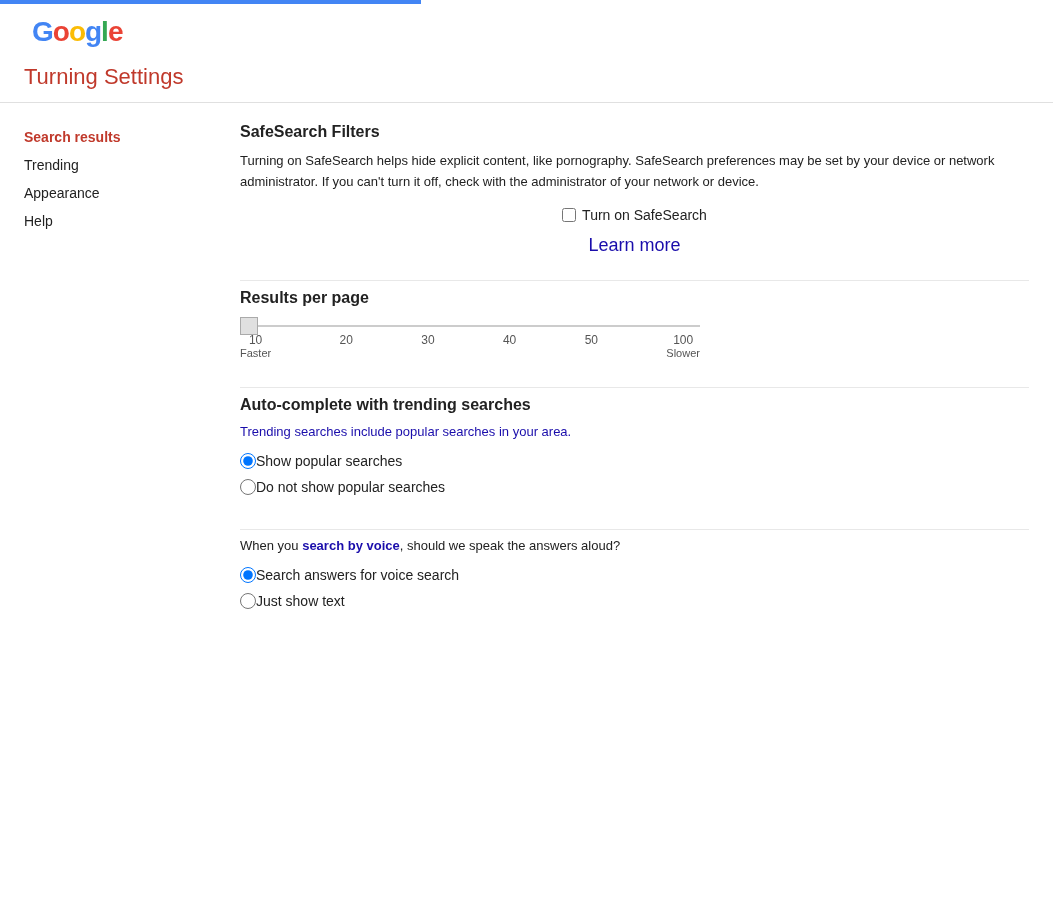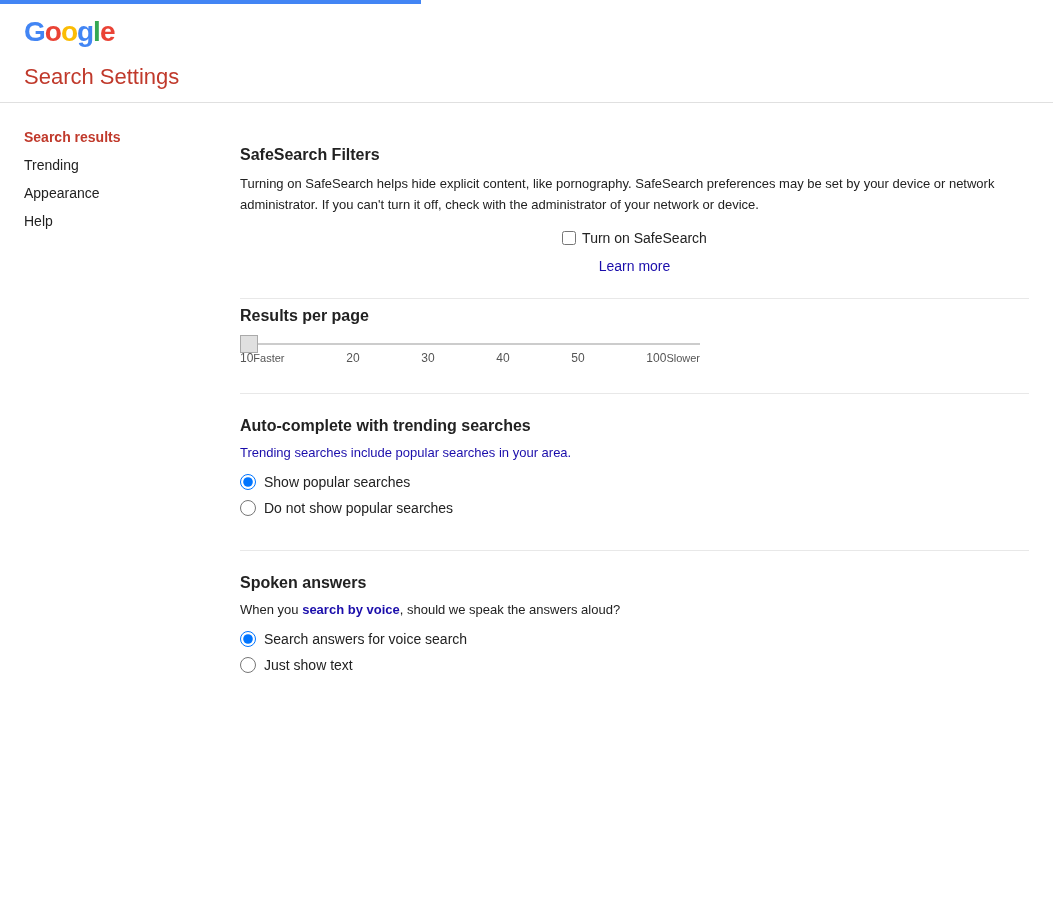--- a/index.html
+++ b/index.html
@@ -1,81 +1,81 @@
 <!DOCTYPE html>
 <html><head>
   <meta charset="utf-8">
   <style>
     * { margin: 0; padding: 0; box-sizing: border-box; }
     body { font-family: Arial, sans-serif; font-size: 14px; color: #222; background: #fff; }
 
     .top-bar { height: 4px; background: #4285f4; width: 40%; }
 
-    .header { padding: 12px 24px 0 24px; display: flex; align-items: center; }
+    .header { padding: 12px 24px 0 32px; display: flex; align-items: center; }
     .google-logo { font-size: 28px; font-weight: bold; letter-spacing: -1px; }
     .g-blue { color: #4285f4; }
     .g-red { color: #ea4335; }
     .g-yellow { color: #fbbc05; }
     .g-green { color: #34a853; }
 
     .page-title { padding: 16px 24px 12px 24px; }
     .page-title h1 { font-size: 22px; color: #c0392b; font-weight: normal; }
 
     .divider { border: none; border-top: 1px solid #e0e0e0; margin: 0 0 0 0; }
 
     .content { display: flex; padding: 20px 24px; }
 
     .sidebar { width: 200px; min-width: 200px; padding-right: 24px; }
     .sidebar-item { display: block; padding: 6px 0; font-size: 14px; color: #222; cursor: pointer; text-decoration: none; }
     .sidebar-item.active { color: #c0392b; font-weight: bold; }
 
     .main { flex: 1; padding-left: 16px; }
 
-    .section { padding-bottom: 24px; margin-bottom: 8px; border-bottom: 1px solid #e8e8e8; margin-top: 23px; }
+    .section { padding-bottom: 24px; margin-bottom: 8px; border-bottom: 1px solid #e8e8e8; }
     .section:last-child { border-bottom: none; }
 
     .section-title { font-size: 16px; font-weight: bold; color: #222; margin-bottom: 10px; }
 
     .section-desc { font-size: 13px; color: #222; line-height: 1.6; margin-bottom: 14px; max-width: 760px; }
 
     .safesearch-row { display: flex; align-items: center; gap: 12px; flex-direction: column; }
     .checkbox-label { display: flex; align-items: center; gap: 6px; font-size: 14px; color: #222; cursor: pointer; }
     .checkbox-label input[type="checkbox"] { width: 14px; height: 14px; cursor: pointer; }
-    .learn-more-link { color: #1a0dab; text-decoration: none; font-size: 14px; text-align: right; }
+    .learn-more-link { color: #1a0dab; text-decoration: none; font-size: 18px; text-align: right; }
 
     .results-per-page { margin-top: 4px; }
     .slider-container { margin: 10px 0 4px 0; position: relative; }
     .slider-track { width: 460px; height: 2px; background: #ccc; position: relative; margin-top: 18px; }
     .slider-thumb { width: 18px; height: 18px; background: #e0e0e0; border: 1px solid #aaa; position: absolute; top: -8px; left: 0; cursor: pointer; }
     .slider-labels { display: flex; justify-content: space-between; width: 460px; margin-top: 6px; }
-    .slider-label-group { display: flex; flex-direction: row; align-items: center; justify-content: space-between; }
+    .slider-label-group { display: flex; flex-direction: column; align-items: center; justify-content: space-between; }
     .slider-tick-label { font-size: 12px; color: #555; }
     .slider-sub { font-size: 11px; color: #555; }
 
     .trending-desc { color: #1a0dab; font-size: 13px; margin-bottom: 14px; }
 
-    .radio-option { display: flex; align-items: center; gap: 8px; margin-bottom: 10px; font-size: 14px; cursor: pointer; }
+    .radio-option { display: flex; align-items: center; margin-bottom: 10px; font-size: 14px; cursor: pointer; }
     .radio-option input[type="radio"] { width: 16px; height: 16px; cursor: pointer; }
 
     .spoken-desc { font-size: 13px; color: #222; margin-bottom: 14px; }
     .spoken-desc a { color: #1a0dab; text-decoration: none; font-weight: bold; }
   </style>
 </head>
 <body>
 
 <div class="top-bar"></div>
 
 <div class="header">
   <div class="google-logo">
     <span class="g-blue">G</span><span class="g-red">o</span><span class="g-yellow">o</span><span class="g-blue">g</span><span class="g-green">l</span><span class="g-red">e</span>
   </div>
 </div>
 
 <div class="page-title">
-  <h1>Search Settings</h1>
+  <h1>Turning Settings</h1>
 </div>
 
 <hr class="divider">
 
 <div class="content">
   <nav class="sidebar">
     <a class="sidebar-item active" href="#">Search results</a>
     <a class="sidebar-item" href="#">Trending</a>
     <a class="sidebar-item" href="#">Appearance</a>
     <a class="sidebar-item" href="#">Help</a>
@@ -133,21 +133,20 @@
         <input type="radio" name="trending" checked="" style="">
         <span>Show popular searches</span>
       </label>
       <label class="radio-option">
         <input type="radio" name="trending" style="">
         <span>Do not show popular searches</span>
       </label>
     </div>
 
     <div class="section">
-      <div class="section-title">Spoken answers</div>
       <p class="spoken-desc">
         When you <a href="#">search by voice</a>, should we speak the answers aloud?
       </p>
       <label class="radio-option">
         <input type="radio" name="spoken" checked="" style="">
         <span>Search answers for voice search</span>
       </label>
       <label class="radio-option">
         <input type="radio" name="spoken" style="">
         <span>Just show text</span>

